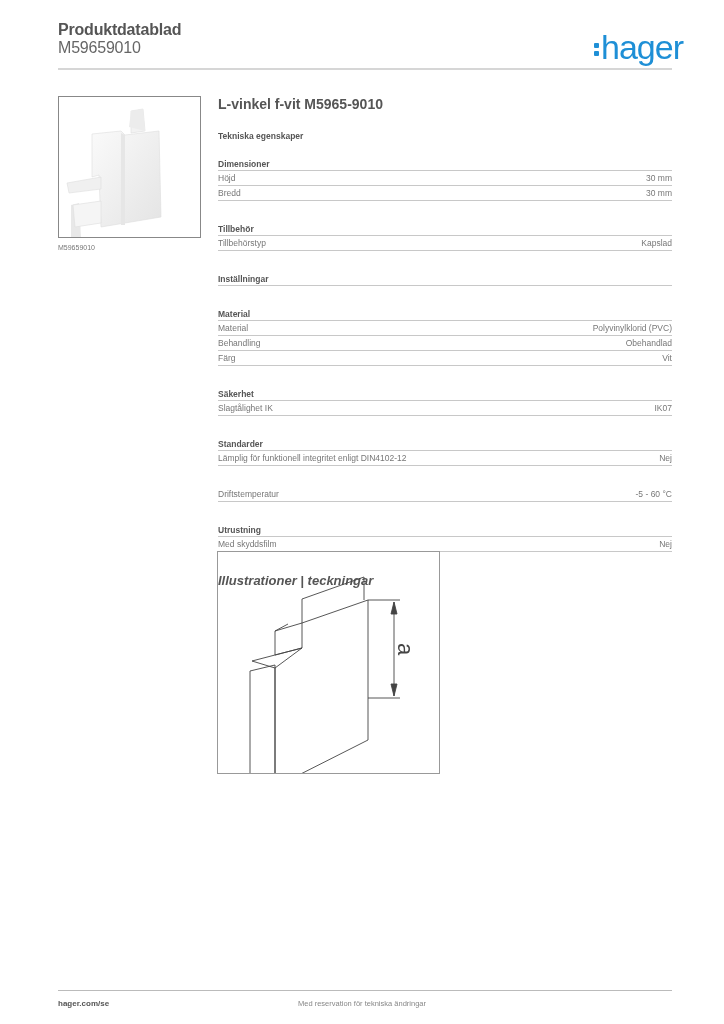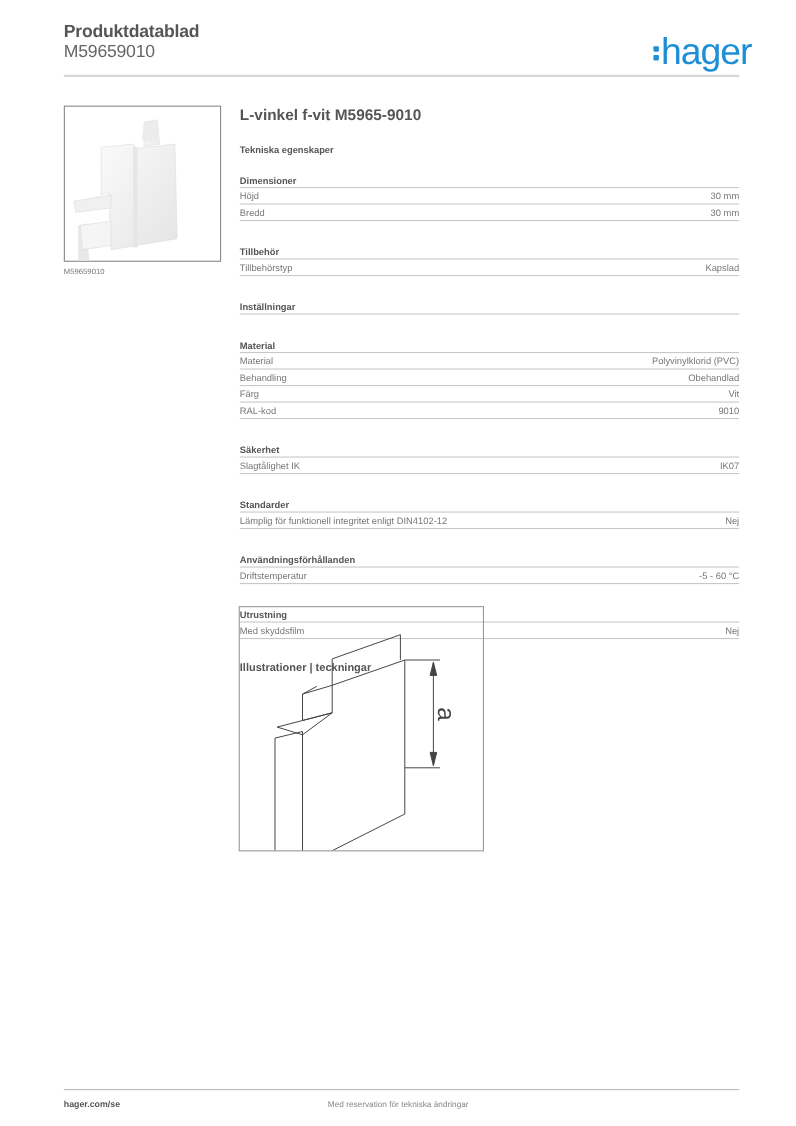--- a/index.html
+++ b/index.html
@@ -12,21 +12,21 @@
   .logo .dots i { position:absolute; left:0; width:5px; height:5px; background:#1e8fd6; border-radius:1px; }
   .hr-top { position:absolute; left:58px; top:68px; width:614px; height:2px; background:#d6d6d6; }
   .prod-img { position:absolute; left:58px; top:96px; width:143px; height:142px; border:1px solid #888; background:#fff; }
   .prod-caption { position:absolute; left:58px; top:244px; font-size:7px; color:#777; }
   .content { position:absolute; left:218px; top:96px; width:454px; }
   .prod-name { font-size:14px; font-weight:bold; color:#555; height:35px; }
   .sec-title { font-size:8.5px; font-weight:bold; color:#555; height:26px; }
   .group { margin-bottom:21px; }
   .group-h { font-size:8.5px; font-weight:bold; color:#555; height:14px; line-height:14px; border-bottom:1.5px solid #c8c8c8; }
   .row { display:flex; justify-content:space-between; font-size:8.5px; color:#777; height:15px; line-height:14px; border-bottom:1.5px solid #c8c8c8; }
-  .illus-title { font-size:10px; font-weight:bold; color:#555; margin-top:14px; }
+  .illus-title { font-size:13px; font-weight:bold; color:#555; margin-top:14px;font-style:italic; }
   .illus-box { position:absolute; left:217px; top:551px; width:223px; height:223px; border:1px solid #999; }
   .footer-hr { position:absolute; left:58px; top:990px; width:614px; height:1px; background:#bbb; }
   .f-left { position:absolute; left:58px; top:999px; font-size:8px; font-weight:bold; color:#555;text-align:right; }
   .f-mid { position:absolute; left:0; width:724px; text-align:center; top:999px; font-size:7.5px; color:#888; }
   .f-right { position:absolute; right:52px; top:999px; font-size:8px; font-weight:bold; color:#555;margin-top:36px; }
 </style>
 </head>
 <body>
 
 <div class="hdr-title">Produktdatablad</div>
@@ -88,44 +88,39 @@
         <span>Polyvinylklorid (PVC)</span>
       </div>
     <div class="row">
         <span>Behandling</span>
         <span>Obehandlad</span>
       </div>
     <div class="row">
         <span>Färg</span>
         <span>Vit</span>
       </div>
-    <div class="row">
-        <span>RAL-kod</span>
-        <span>9010</span>
-      </div>
   </div>
 
   <div class="group">
     <div class="group-h">Säkerhet</div>
     <div class="row">
         <span>Slagtålighet IK</span>
         <span>IK07</span>
       </div>
   </div>
 
   <div class="group">
     <div class="group-h">Standarder</div>
     <div class="row">
         <span>Lämplig för funktionell integritet enligt DIN4102-12</span>
         <span>Nej</span>
       </div>
   </div>
 
   <div class="group">
-    <div class="group-h">Användningsförhållanden</div>
     <div class="row">
         <span>Driftstemperatur</span>
         <span>-5 - 60 °C</span>
       </div>
   </div>
 
   <div class="group">
     <div class="group-h">Utrustning</div>
     <div class="row">
         <span>Med skyddsfilm</span>

